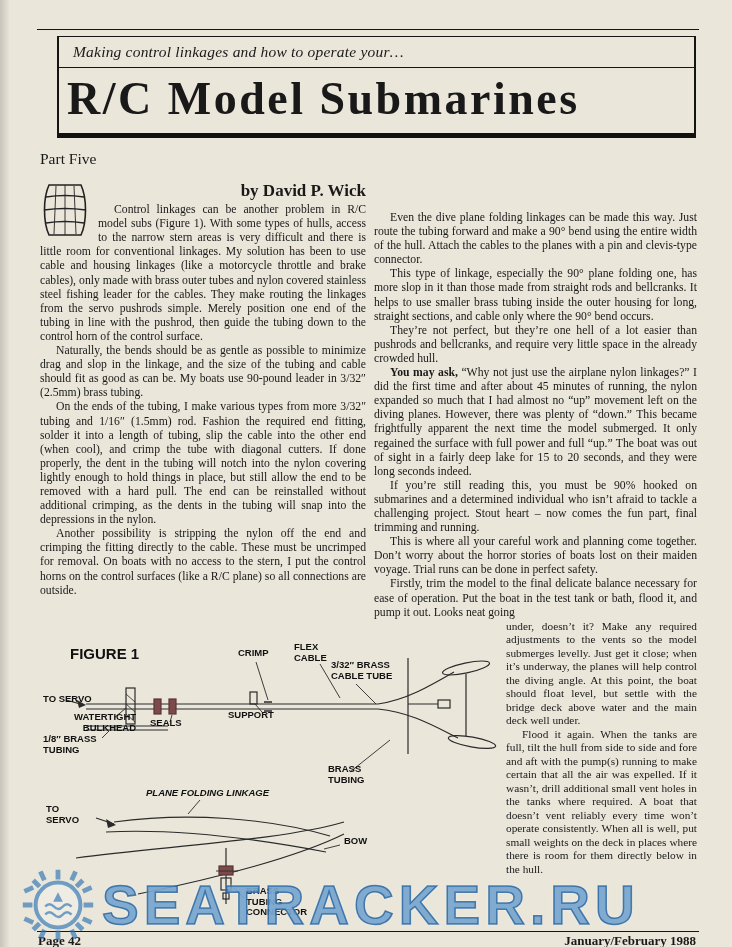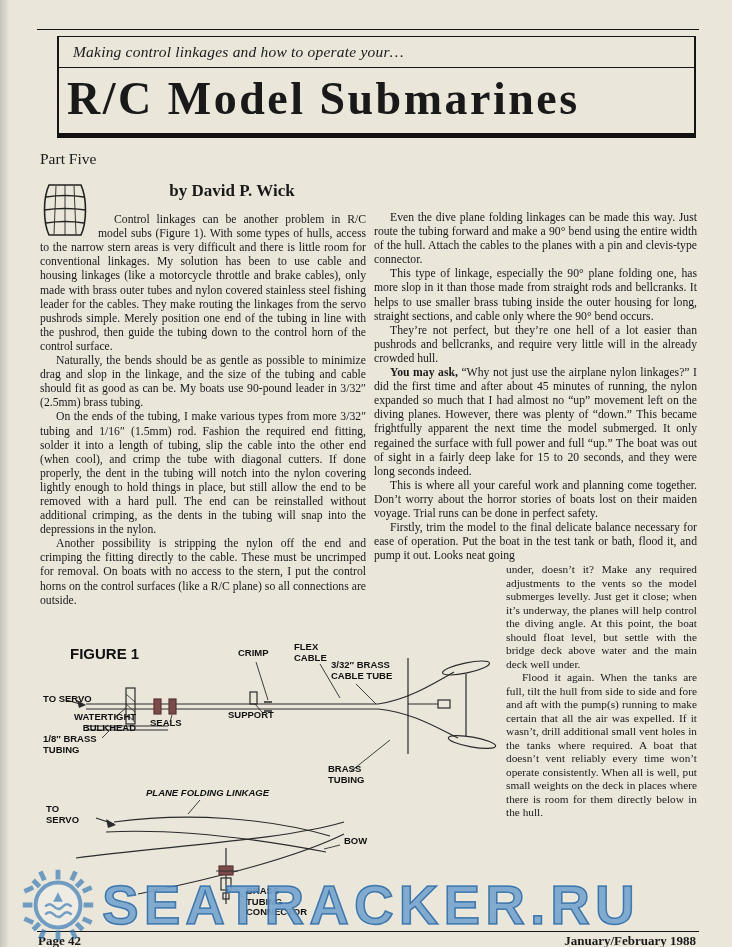--- a/index.html
+++ b/index.html
@@ -25,21 +25,21 @@
   .big-title{
     font-size:46px;font-weight:bold;letter-spacing:2.5px;
     padding:4px 6px 8px 8px;white-space:nowrap;
   }
   .part-five{position:absolute;left:40px;top:150px;font-size:15.5px;}
   .col{position:absolute;font-size:11.7px;line-height:14.1px;text-align:justify;}
   .col p{margin:0;text-indent:16px;}
   .col-left{left:40px;top:180px;width:326px;}
   .col-right{left:374px;top:211px;width:323px;}
   .barrel{float:left;width:50px;height:56px;margin:2px 8px 2px 0;}
-  .byline{font-size:17px;font-weight:bold;margin:4px 0 15px 6px;text-indent:0;text-align:center;}
+  .byline{font-size:17px;font-weight:bold;margin:4px 0 5px 6px;text-indent:0;text-align:right;}
   .lead-b{font-weight:bold;}
   .narrow{width:191px;margin-left:auto;}
   .narrow p{font-size:11.3px;line-height:13.5px;}
   .no-indent{text-indent:0 !important;}
 
   .figure{position:absolute;left:38px;top:642px;width:472px;height:282px;}
   .fig-label{
     position:absolute;font-family:"Liberation Sans",sans-serif;font-weight:bold;
     font-size:9.5px;line-height:10.5px;white-space:pre-line;color:#101010;
   }
@@ -88,22 +88,23 @@
     <div class="byline">by David P. Wick</div>
     <p>Control linkages can be another problem in R/C model subs (Figure 1). With some types of hulls, access to the narrow stern areas is very difficult and there is little room for conventional linkages. My solution has been to use cable and housing linkages (like a motorcycle throttle and brake cables), only made with brass outer tubes and nylon covered stainless steel fishing leader for the cables. They make routing the linkages from the servo pushrods simple. Merely position one end of the tubing in line with the pushrod, then guide the tubing down to the control horn of the control surface.</p>
     <p>Naturally, the bends should be as gentle as possible to minimize drag and slop in the linkage, and the size of the tubing and cable should fit as good as can be. My boats use 90-pound leader in 3/32″ (2.5mm) brass tubing.</p>
     <p>On the ends of the tubing, I make various types from more 3/32″ tubing and 1/16″ (1.5mm) rod. Fashion the required end fitting, solder it into a length of tubing, slip the cable into the other end (when cool), and crimp the tube with diagonal cutters. If done properly, the dent in the tubing will notch into the nylon covering lightly enough to hold things in place, but still allow the end to be removed with a hard pull. The end can be reinstalled without additional crimping, as the dents in the tubing will snap into the depressions in the nylon.</p>
     <p>Another possibility is stripping the nylon off the end and crimping the fitting directly to the cable. These must be uncrimped for removal. On boats with no access to the stern, I put the control horns on the control surfaces (like a R/C plane) so all connections are outside.</p>
   </div>
 
   <div class="col col-right">
     <p>Even the dive plane folding linkages can be made this way. Just route the tubing forward and make a 90° bend using the entire width of the hull. Attach the cables to the planes with a pin and clevis-type connector.</p>
     <p>This type of linkage, especially the 90° plane folding one, has more slop in it than those made from straight rods and bellcranks. It helps to use smaller brass tubing inside the outer housing for long, straight sections, and cable only where the 90° bend occurs.</p>
-    <p>They’re not perfect, but they’re one hell of a lot easier than pushrods and bellcranks, and require very little will in the already crowded hull.</p>
+    <p>They’re not perfect, but they’re one hell of a lot easier than pushrods and bellcranks, and require very little space in the already crowded hull.</p>
     <p><b class="lead-b">You may ask,</b><span> “Why not just use the airplane nylon linkages?” I did the first time and after about 45 minutes of running, the nylon expanded so much that I had almost no “up” movement left on the diving planes. However, there was plenty of “down.” This became frightfully apparent the next time the model submerged. It only regained the surface with full power and full “up.” The boat was out of sight in a fairly deep lake for 15 to 20 seconds, and they were long seconds indeed.</span></p>
+    <p>If you’re still reading this, you must be 90% hooked on submarines and a determined individual who isn’t afraid to tackle a challenging project. Stout heart – now comes the fun part, final trimming and running.</p>
     <p>This is where all your careful work and planning come together. Don’t worry about the horror stories of boats lost on their maiden voyage. Trial runs can be done in perfect safety.</p>
     <p>Firstly, trim the model to the final delicate balance necessary for ease of operation. Put the boat in the test tank or bath, flood it, and pump it out. Looks neat going</p>
     <div class="narrow">
       <p class="no-indent">under, doesn’t it? Make any required adjustments to the vents so the model submerges levelly. Just get it close; when it’s underway, the planes will help control the diving angle. At this point, the boat should float level, but settle with the bridge deck above water and the main deck well under.</p>
       <p>Flood it again. When the tanks are full, tilt the hull from side to side and fore and aft with the pump(s) running to make certain that all the air was expelled. If it wasn’t, drill additional small vent holes in the tanks where required. A boat that doesn’t vent reliably every time won’t operate consistently. When all is well, put small weights on the deck in places where there is room for them directly below in the hull.</p>
     </div>
   </div>
 
   <div class="figure">
     <svg class="fig-svg" width="472" height="282" viewBox="0 0 472 282" fill="none" stroke="#2a2a2a" stroke-width="1.2">

